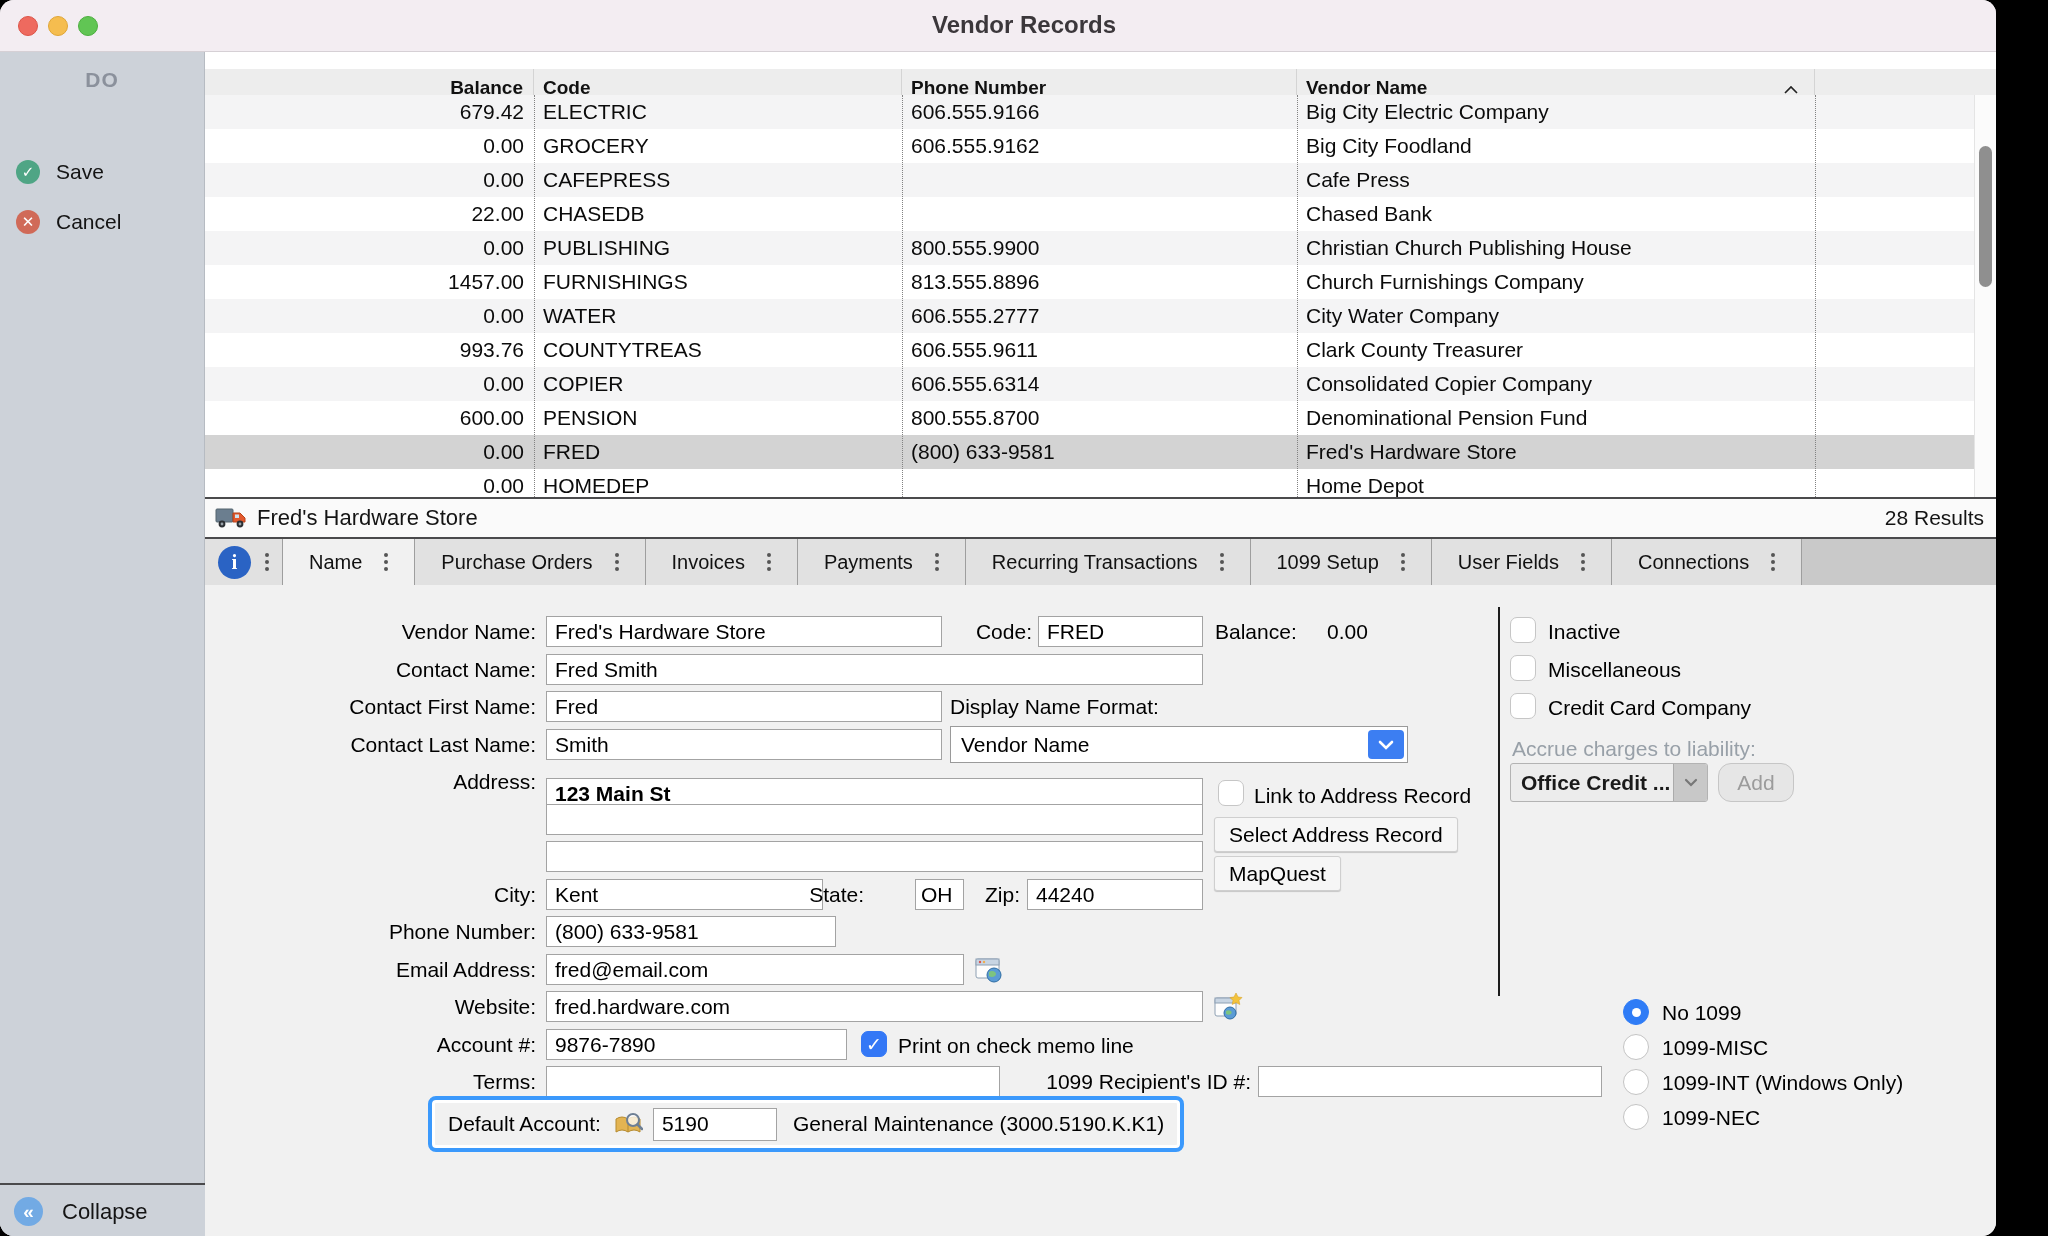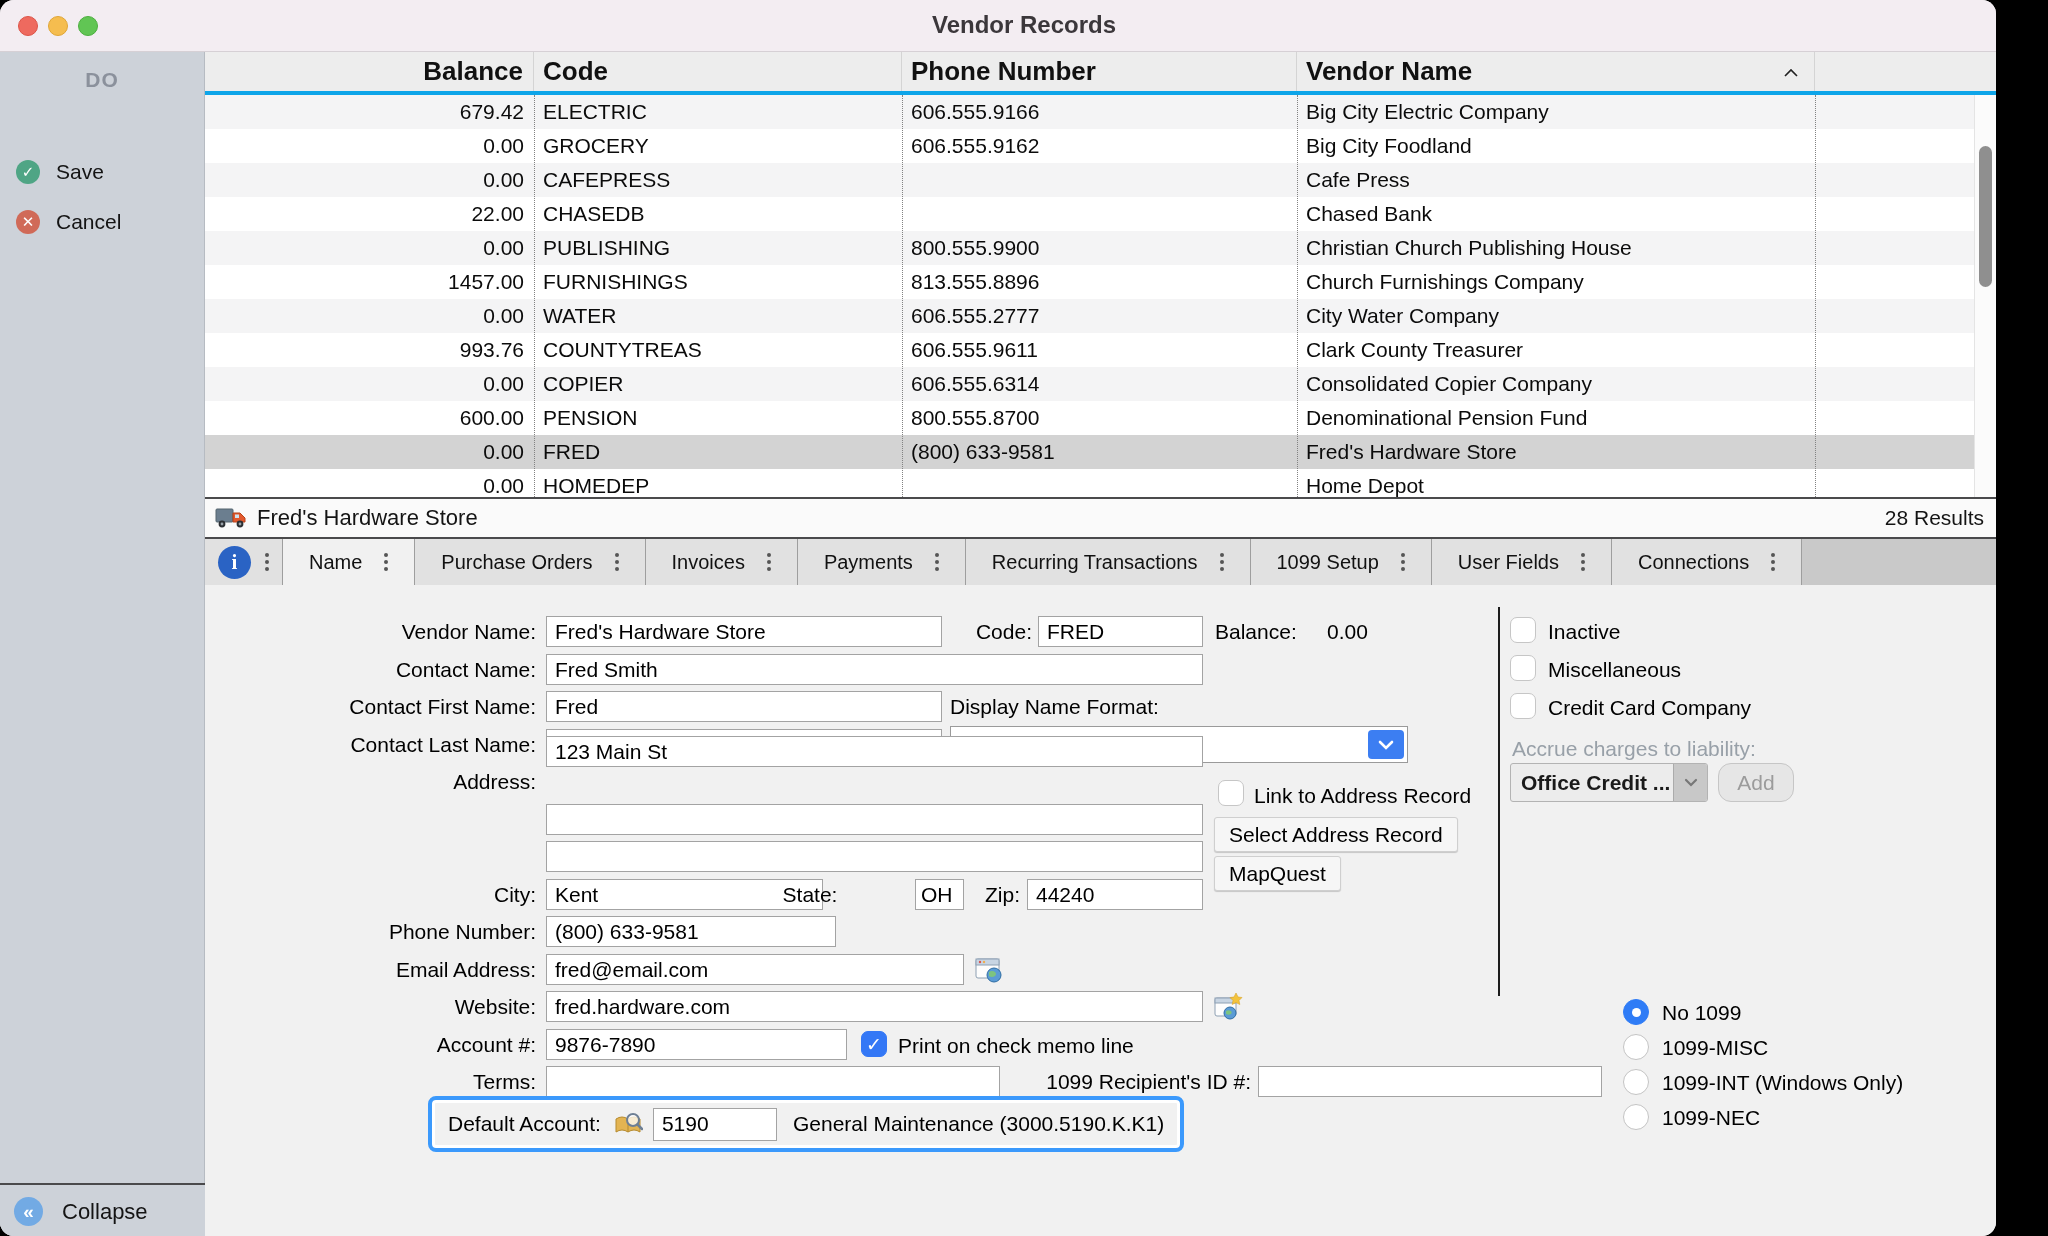--- a/index.html
+++ b/index.html
@@ -23,21 +23,21 @@
   .side-item .ic{width:24px;height:24px;border-radius:50%;color:#fff;font-size:15px;display:flex;align-items:center;justify-content:center;}
   .ic.save{background:#4fa585;}
   .ic.cancel{background:#d06a58;}
   .side-item .lbl{font-size:21px;color:#141414;}
   .collapse-bar{position:absolute;left:0;bottom:0;width:205px;height:53px;background:#cdd2d9;border-top:2px solid #4a4a4c;}
   .collapse-ic{position:absolute;left:14px;top:12px;width:29px;height:29px;border-radius:50%;background:#72aae4;color:#fff;font-size:19px;font-weight:bold;display:flex;align-items:center;justify-content:center;}
   .collapse-lbl{position:absolute;left:62px;top:14px;font-size:22px;color:#141414;}
 
   
   .table{position:absolute;left:205px;top:52px;right:0;height:447px;background:#fff;overflow:hidden;}
-  .thead{position:absolute;left:0;top:0;right:0;height:43px;background:#ededed;border-bottom:4px solid #0ea5e9;display:flex;font-weight:bold;font-size:26px;color:#111;}
+  .thead{position:absolute;left:0;top:17px;right:0;height:43px;background:#ededed;border-bottom:6px solid #0ea5e9;display:flex;font-weight:bold;font-size:19px;color:#111;}
   .hc{display:flex;align-items:center;padding-left:9px;border-right:1px solid #d4d4d4;}
   .hc.balance{width:329px;justify-content:flex-end;padding-right:10px;}
   .hc.code{width:368px;}
   .hc.phone{width:395px;}
   .hc.vendor{width:518px;position:relative;}
   .hc.rest{flex:1;border-right:none;}
   .sort-caret{position:absolute;right:16px;top:16px;}
   .rows{position:absolute;left:0;top:43px;width:1821px;bottom:0;overflow:hidden;}
   .trow{display:flex;height:34px;font-size:21px;color:#0b0b0b;background:#fff;}
   .trow:nth-of-type(odd){background:#f4f4f5;}
@@ -336,32 +336,32 @@
   <div class="dropdown">
     <span class="dval">Vendor Name</span>
     <span class="dd-btn">
       <svg width="16" height="10" viewBox="0 0 16 10">
           <polyline points="2,2 8,8 14,2" fill="none" stroke="#fff" stroke-width="2.6" stroke-linecap="round"></polyline>
         </svg>
     </span>
   </div>
 
   <div class="flabel" style="top:770px;">Address:</div>
-  <input class="inp" style="left: 546px; top: 736px; width: 657px;" value="123 Main St">
+  <input class="inp" style="left: 546px; top: 778px; width: 657px; font-weight: bold;" value="123 Main St">
   <input class="inp" style="left: 546px; top: 804px; width: 657px;" value="">
   <input class="inp" style="left: 546px; top: 841px; width: 657px;" value="">
 
   <span class="chk" style="left:1218px;top:780px;"></span>
   <div class="plain" style="left:1254px;top:784px;">Link to Address Record</div>
   <button class="btn" style="left:1214px;top:817px;">Select Address Record</button>
   <button class="btn" style="left:1214px;top:856px;">MapQuest</button>
 
   <div class="flabel" style="top:883px;">City:</div>
   <input class="inp" style="left: 546px; top: 879px; width: 277px;" value="Kent">
-  <div class="plain" style="left:756px;top:883px;width:108px;text-align:center;">State:</div>
+  <div class="plain" style="left:756px;top:883px;width:108px;text-align:right;">State:</div>
   <input class="inp" style="left: 915px; top: 879px; width: 49px; padding: 0px 5px;" value="OH">
   <div class="plain" style="left:940px;top:883px;width:80px;text-align:right;">Zip:</div>
   <input class="inp" style="left: 1027px; top: 879px; width: 176px;" value="44240">
 
   <div class="flabel" style="top:920px;">Phone Number:</div>
   <input class="inp" style="left: 546px; top: 916px; width: 290px;" value="(800) 633-9581">
 
   <div class="flabel" style="top:958px;">Email Address:</div>
   <input class="inp" style="left: 546px; top: 954px; width: 418px;" value="fred@email.com">
   <svg class="mini-icon" style="left:974px;top:955px;" width="30" height="30" viewBox="0 0 30 30">

